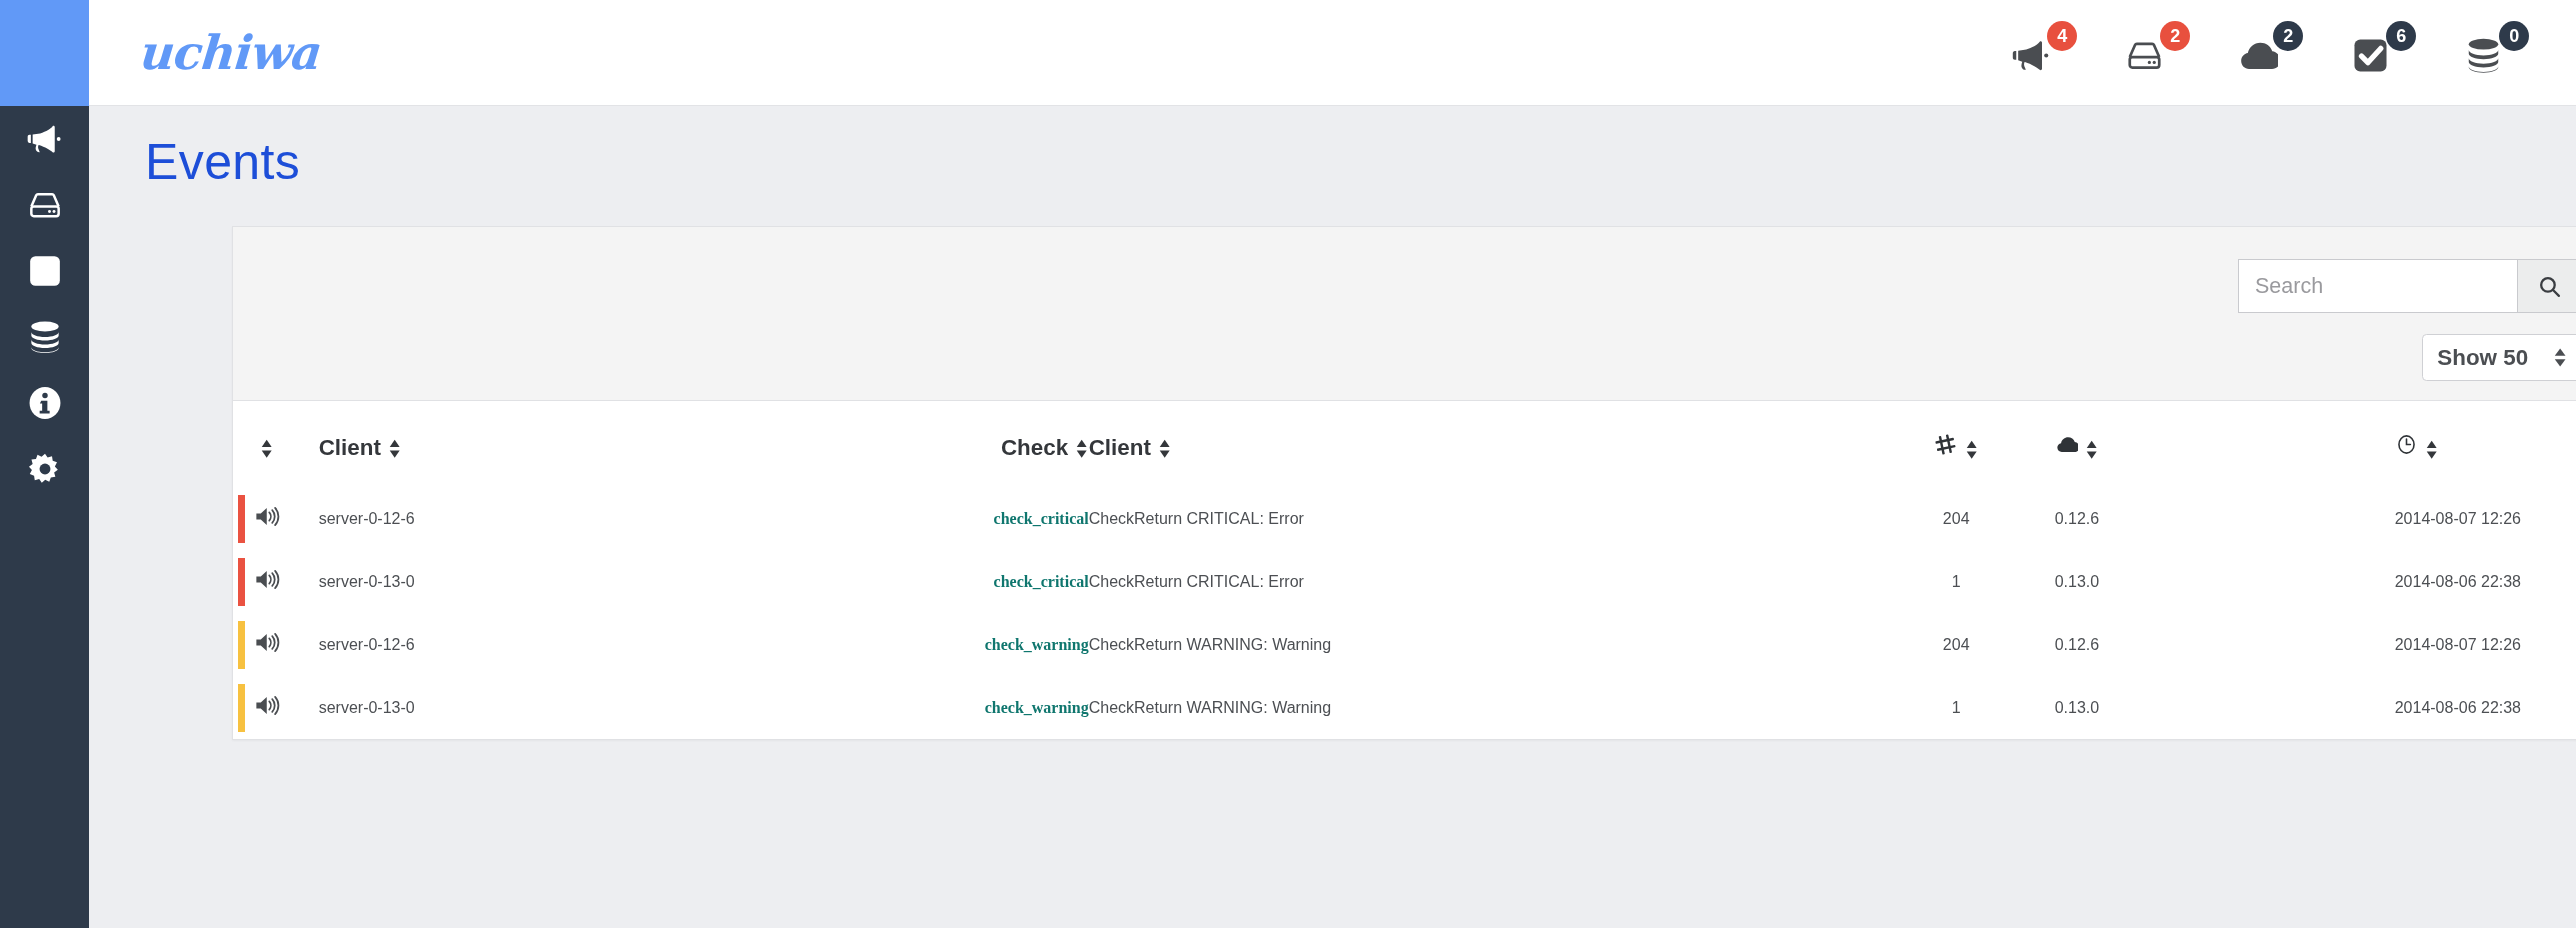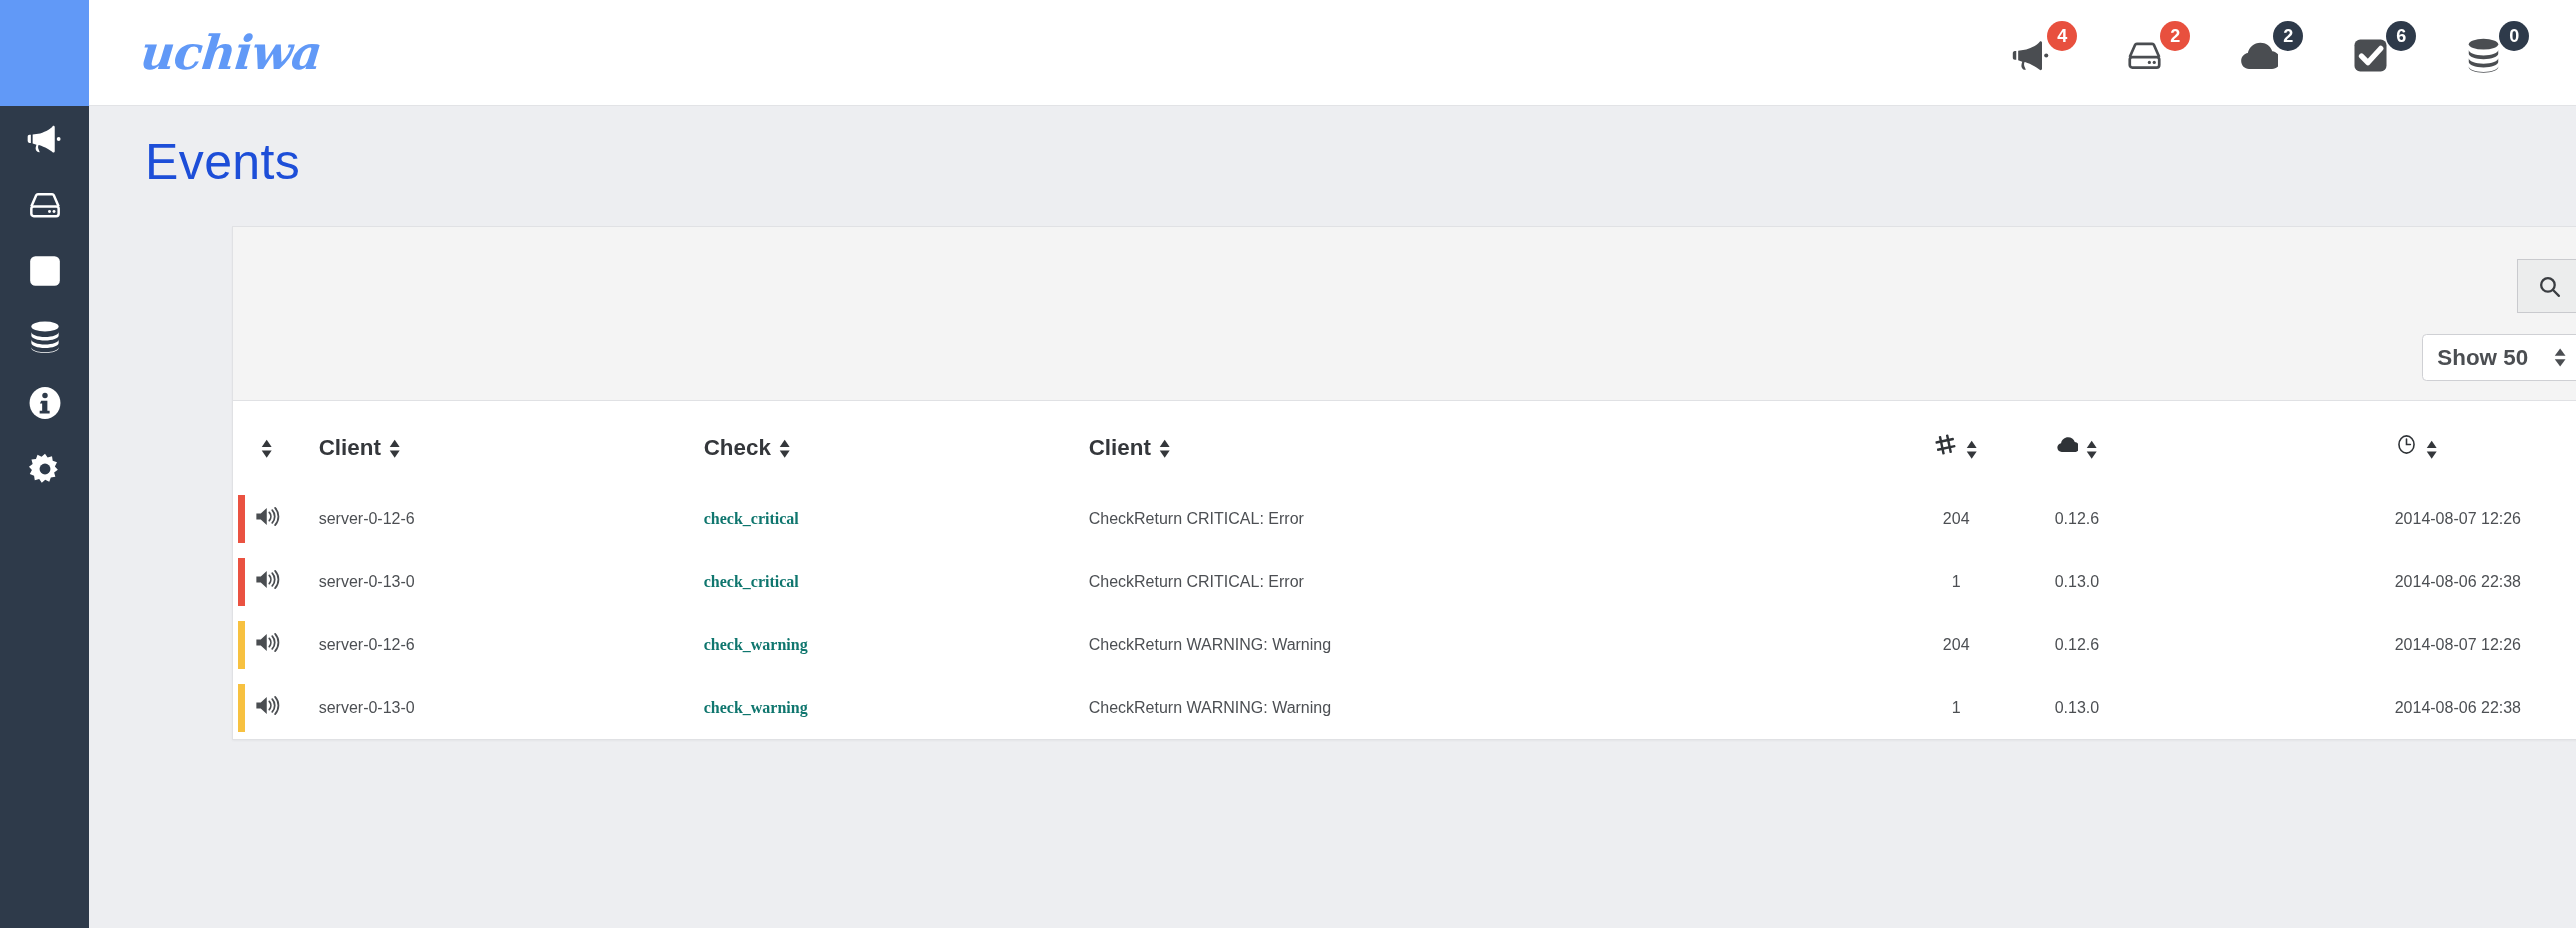--- a/index.html
+++ b/index.html
@@ -133,21 +133,21 @@
   .sortarrows { display: inline-block; margin-left: 7.2px; vertical-align: middle; }
   tbody td {
     font-size: 16px; color: #4c4f53;
     padding: 16px 0;
     white-space: nowrap;
   }
   td.check { font-weight: bold; color: #0f766e; font-family: Liberation Serif, serif; }
   .col-bar   { width: 19.7px; padding: 0 !important; }
   .col-ico   { width: 66px; }
   .col-client{ width: 385px; margin-left: 20px; }
-  .col-check { width: 385px; }
+  .col-check { width: 385px; text-align: right; }
   .col-out   { width: 769px; }
   .col-occ   { width: 197px; text-align: center; }
   .col-dc    { width: 340px; }
   .bar { width: 6.3px; height: 48px; margin-left: 5.4px; }
   .bar.critical { background: #ea5241; }
   .bar.warning  { background: #f7c140; }
 </style>
 </head>
 <body>
 
@@ -244,20 +244,21 @@
     </div>
 </div>
 
 <div id="page">
   <h1 id="page-title">Events</h1>
 
   <div id="card">
     <div id="card-head">
 
       <div id="search-wrap">
+        <input id="search-input" type="text" placeholder="Search" style="">
         <div id="search-btn">
           <svg width="25" height="25" viewBox="0 0 24 24" fill="none" stroke="#3a3d41" stroke-width="2.2">
             <circle cx="10.5" cy="10.5" r="6.5"></circle>
               <line x1="15.4" y1="15.4" x2="21" y2="21" stroke-linecap="round"></line>
           </svg>
         </div>
       </div>
 
       <div id="show-select">
         <span>Show 50</span>

